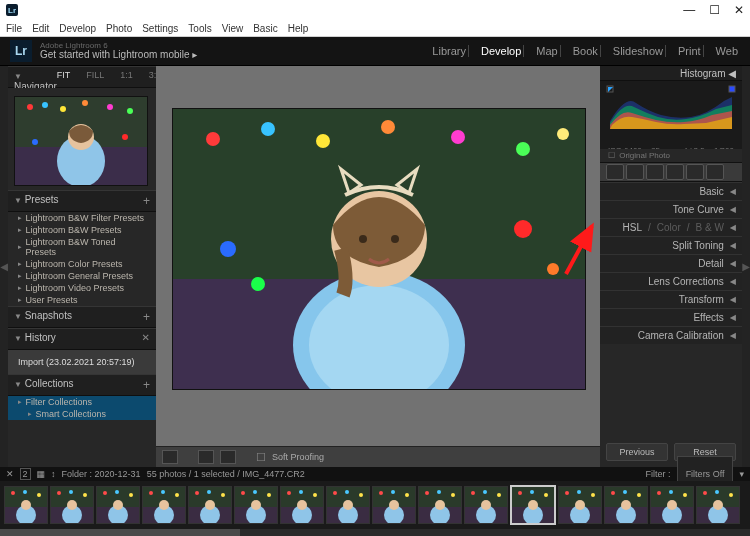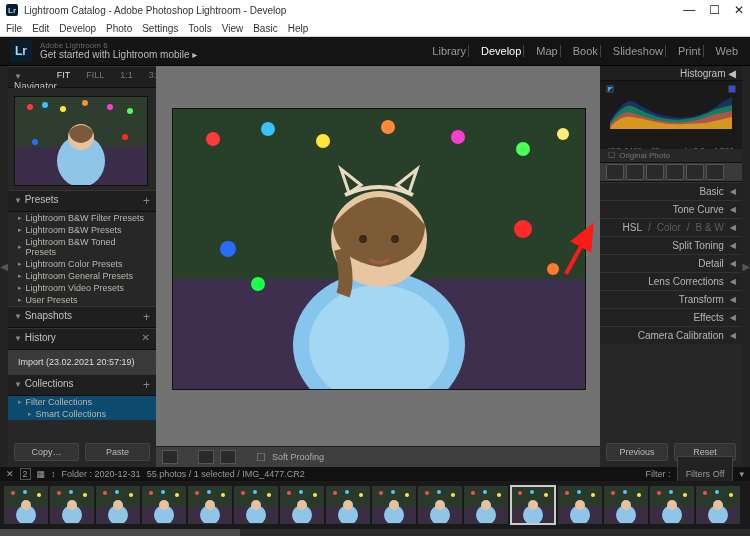--- a/index.html
+++ b/index.html
@@ -69,21 +69,20 @@
   .arrow{position:absolute;right:150px;top:218px;pointer-events:none}
   
   .scene{width:100%;height:100%;display:block}
 </style>
 </head>
 <body>
 
 <div class="titlebar">
   <div class="left">
     <div class="lr-ico">Lr</div>
-    <div class="title">Lightroom Catalog - Adobe Photoshop Lightroom - Develop</div>
   </div>
   <div class="winbtns">
     <span>—</span>
     <span>☐</span>
     <span>✕</span>
   </div>
 </div>
 
 <div class="menubar" id="menubar">
     <span>File</span>
@@ -168,24 +167,20 @@
 
       <div class="section-head">
         <span><span class="tri">▼</span> <span>Collections</span></span>
         <span class="plus">+</span>
       </div>
       <div class="col-body" id="collections">
           <div class="row">Filter Collections</div>
           <div class="row" style="padding-left: 20px;">Smart Collections</div>
         </div>
 
-      <div class="bottombtns">
-        <div class="btn">Copy…</div>
-        <div class="btn">Paste</div>
-      </div>
     </div>
 
     <div class="center">
       <div class="imgstage">
         <div class="preview">
           <svg class="scene" viewBox="0 0 412 280">
               <use href="#photo-scene-big"></use>
             </svg>
         </div>
       </div>

